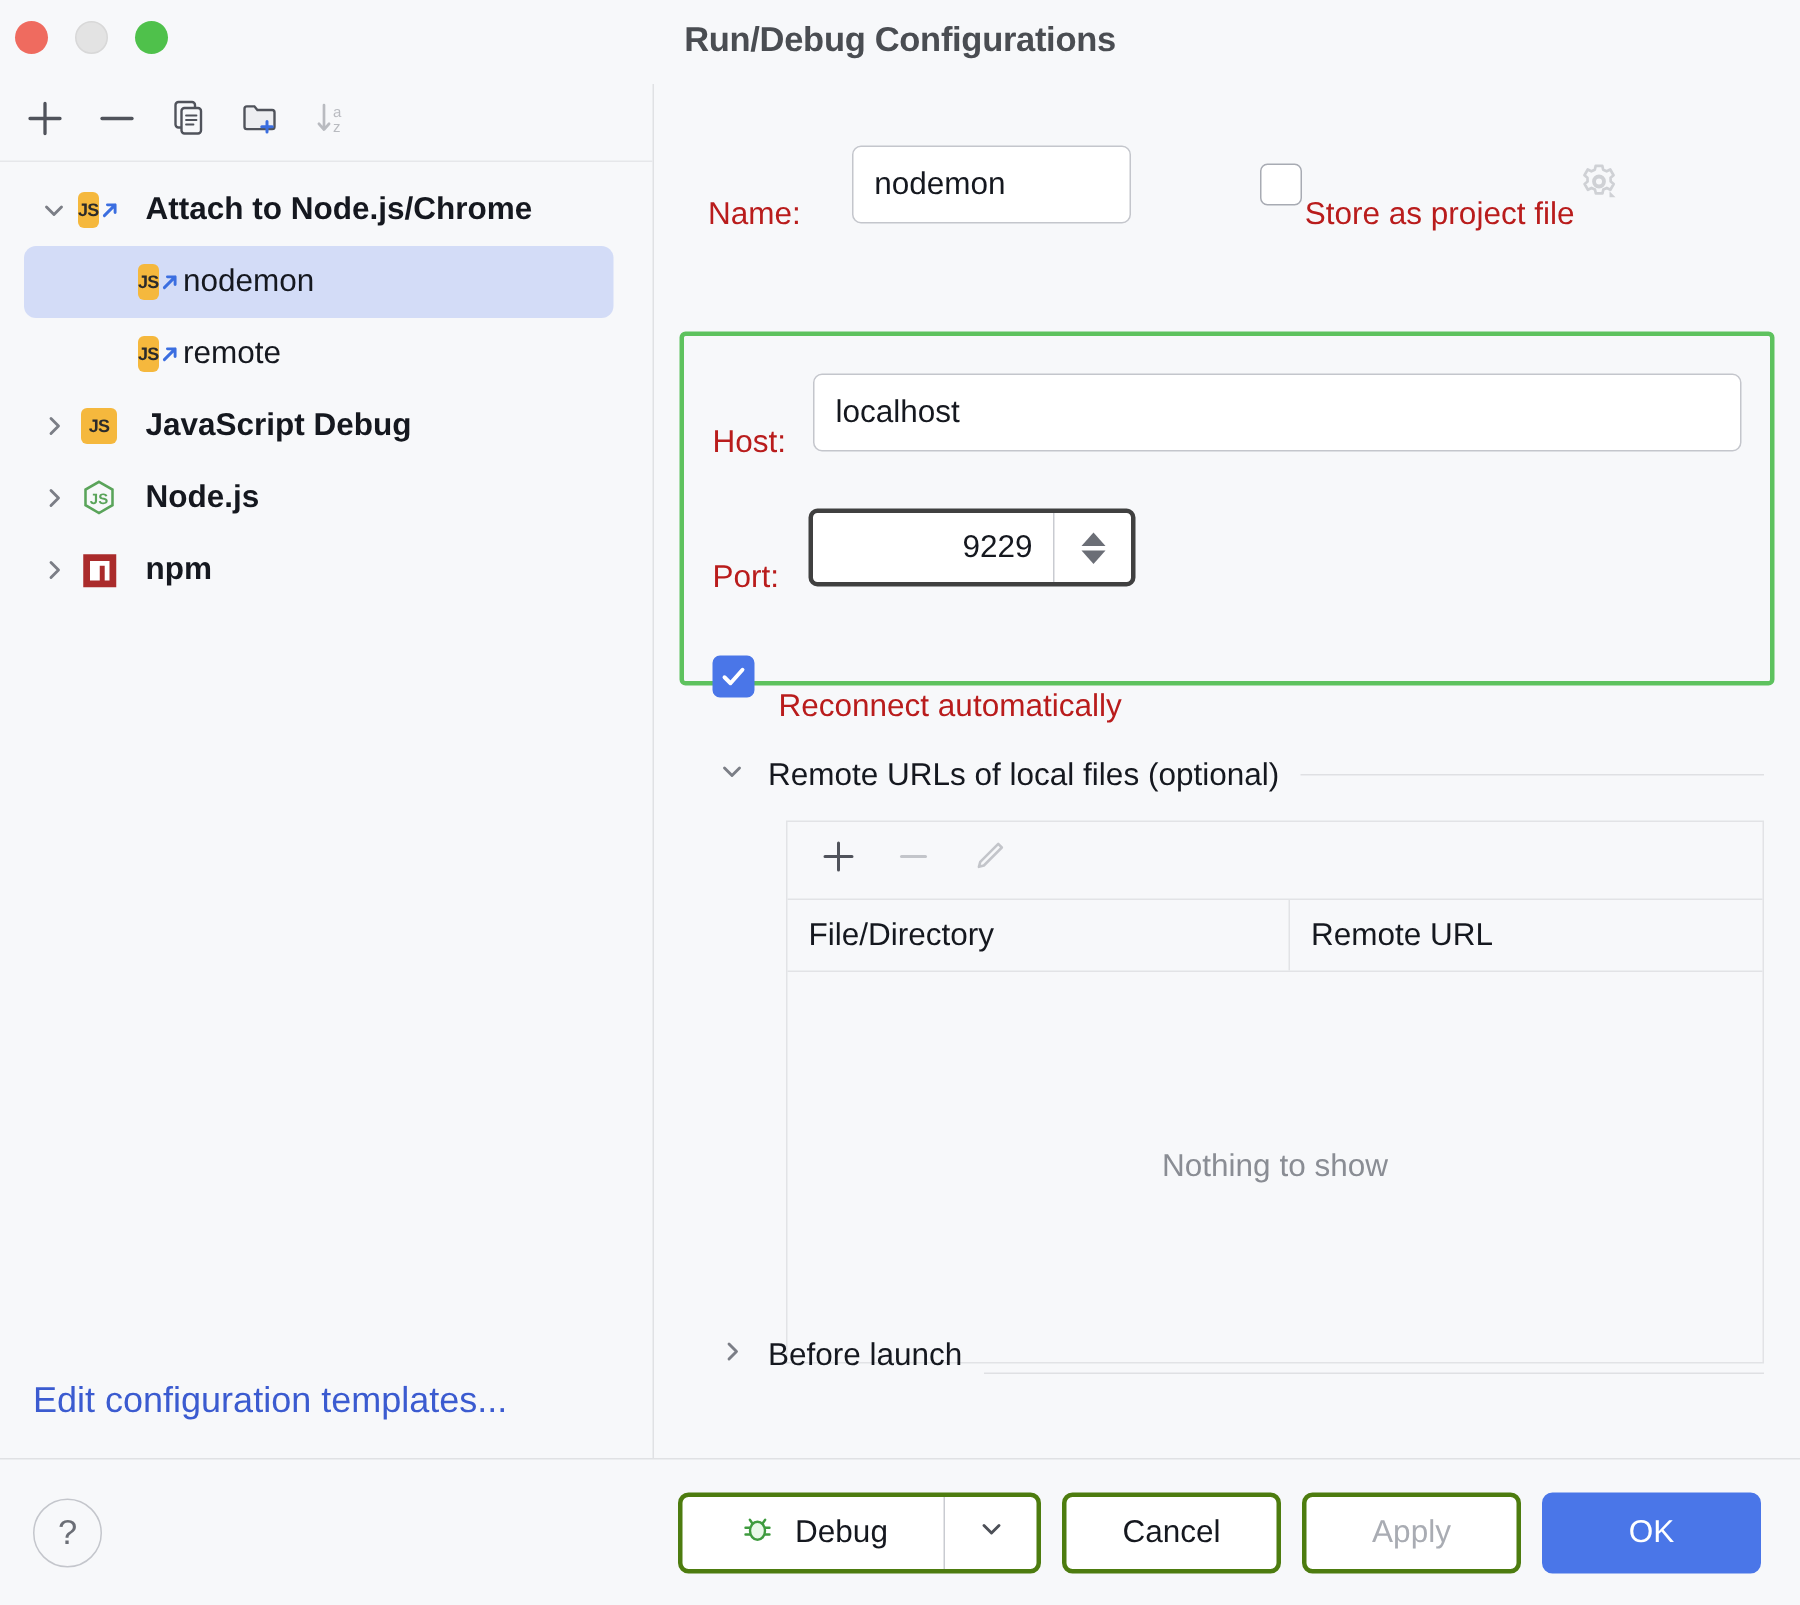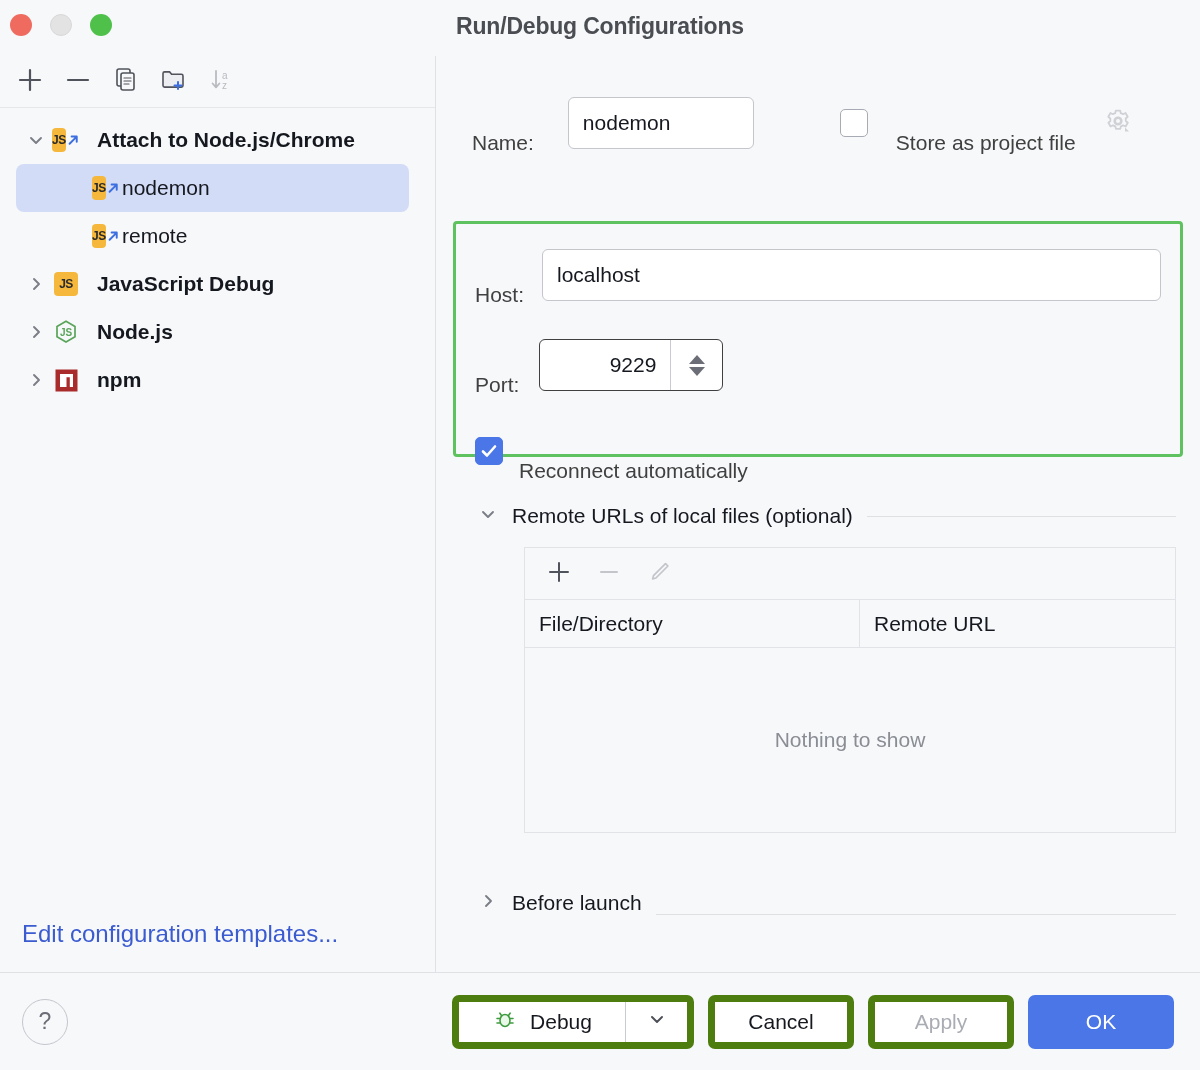--- a/index.html
+++ b/index.html
@@ -145,41 +145,41 @@
 
   .row-name {
     display: flex;
     align-items: center;
     height: 54px;
     margin-top: 40px;
     padding-left: 36px;
   }
   .lbl {
     font-size: 21px;
-    color: #404040;
+    color: #b91c1c;
     margin-top: 40px;
   }
   .field {
     background: #fff;
     border: 1px solid #c4c6cc;
     border-radius: 6px;
     height: 52px;
     font-size: 21px;
     color: #15181f;
     display: flex;
     align-items: center;
     padding: 0 14px;
   }
   #name-field { width: 186px; margin-left: 34px; }
 
   .store-wrap {
     display: flex;
     align-items: center;
     margin-left: 86px;
-    gap: 28px;
+    gap: 2px;
     cursor: pointer;
   }
   .cb {
     width: 28px; height: 28px;
     border: 1px solid #a8abb3;
     border-radius: 5px;
     background: #fff;
     flex: 0 0 28px;
     display: flex; align-items: center; justify-content: center;
   }
@@ -201,25 +201,26 @@
     left: 17px; top: 165px;
     width: 730px; height: 236px;
     padding: 22px 22px 0 22px;
   }
   .row-host { display: flex; align-items: center; }
   #host-field { flex: 1 1 auto; margin-left: 18px; }
   .row-port { display: flex; align-items: center; margin-top: 26px; }
   .spinner {
     display: flex;
     margin-left: 20px;
-    border: 1px solid #404040;
+    border: 3px solid #404040;
     border-radius: 6px;
     background: #fff;
     height: 52px;
     overflow: hidden;
+    padding-left: 30px;
   }
   .spin-val {
     width: 130px;
     display: flex; align-items: center; justify-content: flex-end;
     padding-right: 14px;
     font-size: 21px;
     color: #15181f;
   }
   .spin-btns {
     width: 52px;
@@ -239,21 +240,21 @@
     display: flex; align-items: center; gap: 14px;
     cursor: pointer;
   }
   .sect-title { font-size: 21px; color: #15181f; white-space: nowrap; }
   .sect-rule { flex: 1 1 auto; height: 1px; background: #dfe0e3; }
 
   
   .table-box {
     position: absolute;
     left: 88px; top: 491px;
-    width: 652px; height: 286px;
+    width: 652px; height: 362px;
     border: 1px solid #e2e3e6;
     background: #f7f8fa;
     display: flex;
     flex-direction: column;
   }
   .table-toolbar {
     height: 52px; flex: 0 0 52px;
     display: flex; align-items: center;
     padding-left: 12px; gap: 6px;
     border-bottom: 1px solid #e2e3e6;
@@ -292,21 +293,21 @@
     border-radius: 50%;
     border: 1px solid #c4c6cc;
     display: flex; align-items: center; justify-content: center;
     font-size: 23px; color: #6b6e76;
     cursor: pointer;
   }
   .spacer { flex: 1 1 auto; }
   .btn {
     height: 54px;
     border-radius: 7px;
-    border: 7px solid #4d7c0f;
+    border: 3px solid #4d7c0f;
     background: #fff;
     font-size: 21px;
     color: #15181f;
     display: flex; align-items: center; justify-content: center;
     cursor: pointer;
     padding: 0 22px;
   }
   .btn.split { padding: 0; width: 242px; }
   .split-main { flex: 1 1 auto; display: flex; align-items: center; justify-content: center; gap: 12px; }
   .split-arrow { width: 62px; display: flex; align-items: center; justify-content: center; border-left: 1px solid #c9cbd1; align-self: stretch; }

